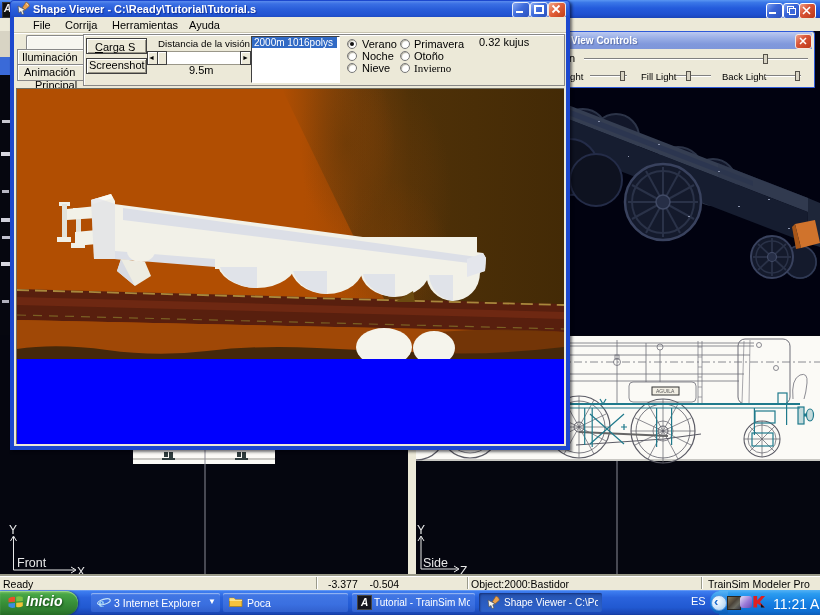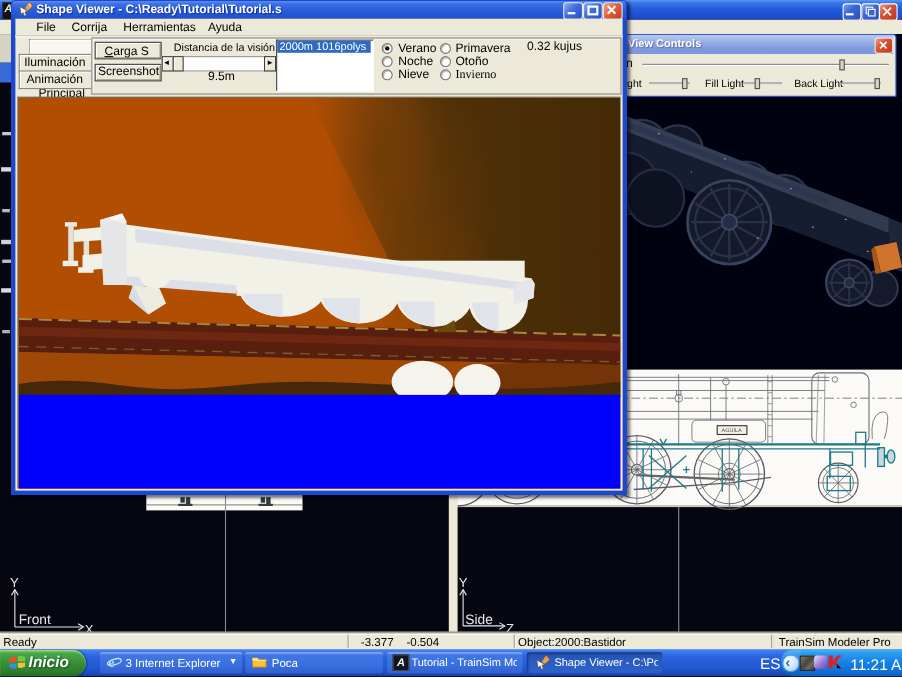--- a/index.html
+++ b/index.html
@@ -302,21 +302,21 @@
   <div class="abs" style="left:352px;top:3px;width:123px;height:19px;border-radius:2px;background:linear-gradient(180deg,#6A96EE 0%,#4176E4 12%,#3A6FE0 60%,#3261CE 100%);box-shadow:inset 0 1px 0 #8FB2F2;"></div>
   <div class="abs" style="left:357px;top:5px;width:13px;height:13px;background:#15151E;border:1px solid #444;color:#fff;font-size:10px;font-weight:bold;font-style:italic;text-align:center;line-height:13px;">A</div>
   <div class="abs" style="left:374px;top:7px;color:#fff;font-size:10px;width:96px;overflow:hidden;white-space:nowrap;">Tutorial - TrainSim Mo...</div>
   <div class="abs" style="left:479px;top:3px;width:123px;height:19px;border-radius:2px;background:linear-gradient(180deg,#2350AC 0%,#2A5BBE 40%,#2E62CA 100%);box-shadow:inset 1px 1px 2px #16337A;"></div>
   <svg class="abs" style="left:486px;top:5px;" width="15" height="15" viewBox="0 0 15 15">
     <path d="M10 1 Q13 2 13.5 5 L9 9 L6.5 6.5 Z" fill="#E8A050" stroke="#8A5A20" stroke-width="0.6"></path>
     <path d="M2 5 L9.5 9 L6.8 9.8 L8 13 L6 13.5 L5 10.5 L3 12 Z" fill="#F5F3EC" stroke="#555" stroke-width="0.7"></path>
   </svg>
   <div class="abs" style="left:504px;top:7px;color:#fff;font-size:10px;width:94px;overflow:hidden;white-space:nowrap;">Shape Viewer - C:\Po...</div>
 
-  <div class="abs" style="left:691px;top:5px;color:#fff;font-size:14px;">ES</div>
+  <div class="abs" style="left:691px;top:5px;color:#fff;font-size:11px;">ES</div>
   <div class="abs" style="left:719px;top:0px;width:101px;height:25px;background:linear-gradient(180deg,#55B2F5 0%,#2B9CF0 15%,#1580E4 50%,#0E6ED2 85%,#0C5DB8 100%);"></div>
   <div class="abs" style="left:710px;top:1px;width:18px;height:23px;border-radius:10px 0 0 10px;background:linear-gradient(180deg,#55B2F5 0%,#1580E4 50%,#0C5DB8 100%);"></div>
   <div class="abs" style="left:711px;top:5px;width:14px;height:14px;border-radius:50%;background:radial-gradient(circle at 35% 35%,#FDFEFF 0%,#D5E8FA 45%,#9CC8F2 100%);border:1px solid #5A9AE0;"></div>
   <div class="abs" style="left:714px;top:4px;color:#1868CC;font-size:13px;font-weight:bold;">‹</div>
   <div class="abs" style="left:727px;top:6px;width:12px;height:12px;background:linear-gradient(135deg,#8A7A5A,#4A4238 45%,#6A6A60 70%,#3A3A44);border:1px solid #2A2620;"></div>
   <div class="abs" style="left:740px;top:6px;width:12px;height:12px;border-radius:3px;background:linear-gradient(135deg,#E8E2F5,#9A7AD8 55%,#6A4AB0);"></div>
   <svg class="abs" style="left:752px;top:5px;" width="14" height="14" viewBox="0 0 15 15">
     <path d="M1.5 1 L5.5 1 L5.5 6 L10 1 L14 1 L8.5 7.5 L14 13.5 L13 13.5 L5.5 9 L5.5 13.5 L1.5 13.5 Z" fill="#E02020"></path>
     <path d="M9.5 9.5 L13.5 13.5 L9.5 13.5 Z" fill="#111"></path>
   </svg>

